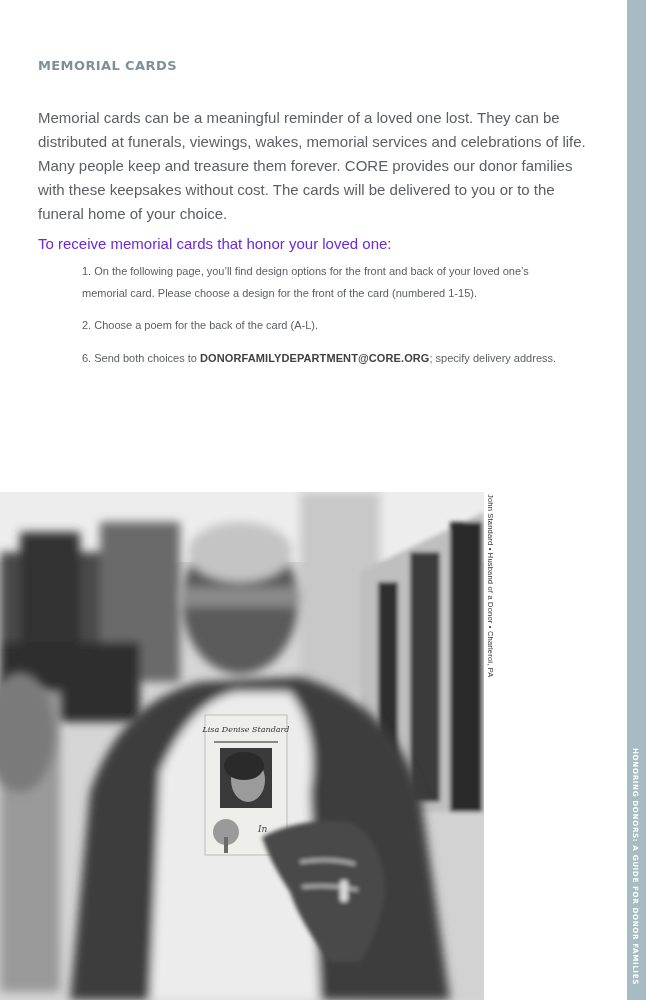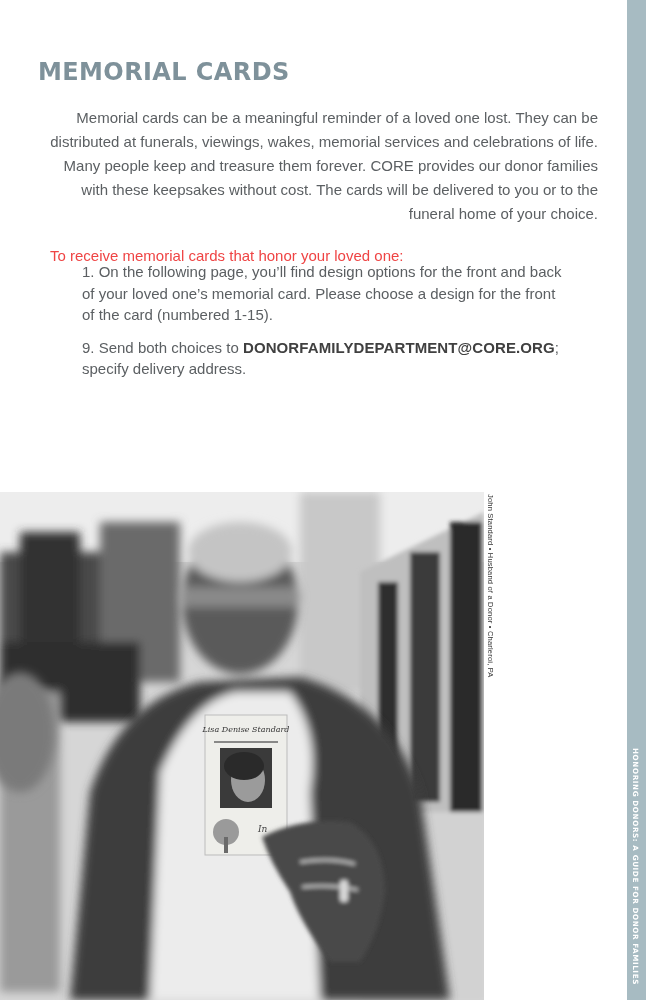--- a/index.html
+++ b/index.html
@@ -4,36 +4,36 @@
   <style>
     html, body { margin: 0; padding: 0; }
     body {
       width: 646px; height: 1000px; position: relative; overflow: hidden;
       background: #ffffff;
       font-family: "Liberation Sans", "DejaVu Sans", sans-serif;
       color: #555a5e;
     }
     .page-title {
       position: absolute; left: 38px; top: 58px;
-      font-size: 24px; font-weight: bold; letter-spacing: 0.4px;
+      font-size: 13px; font-weight: bold; letter-spacing: 0.4px;
       color: #7e919a; margin: 0;
       font-family: "DejaVu Sans", sans-serif;
     }
     .intro {
       position: absolute; left: 38px; top: 106px; width: 560px;
-      font-size: 15px; line-height: 24px; color: #5b5f62; margin: 0; text-align: right;
+      font-size: 15px; line-height: 24px; color: #5b5f62; margin: 0;
     }
     .lead {
       position: absolute; left: 38px; top: 232px; width: 560px;
-      font-size: 15px; line-height: 24px; color: #ef4444; margin: 12px;
+      font-size: 15px; line-height: 24px; color: #6d28d9; margin: 0;
     }
     .steps {
       position: absolute; left: 82px; top: 261px; width: 480px;
       margin: 0; padding: 0; list-style: none;
-      font-size: 15px; line-height: 21.5px; color: #5b5f62;
+      font-size: 11px; line-height: 21.5px; color: #5b5f62;
     }
     .steps li { margin-bottom: 11px; }
     .email { color: #404040; font-weight: bold; letter-spacing: 0.1px; text-decoration: none; }
     .photo {
       position: absolute; left: 0; top: 492px; width: 484px; height: 508px;
       overflow: hidden;
       background: linear-gradient(180deg, #e6e6e6 0%, #cfcfcf 25%, #8a8a8a 55%, #5a5a5a 100%);
     }
     .photo svg { display: block; }
     .caption {
@@ -58,21 +58,22 @@
 <body>
 
 <h1 class="page-title">MEMORIAL CARDS</h1>
 
 <p class="intro">Memorial cards can be a meaningful reminder of a loved one lost. They can be distributed at funerals, viewings, wakes, memorial services and celebrations of life. Many people keep and treasure them forever. CORE provides our donor families with these keepsakes without cost. The cards will be delivered to you or to the funeral home of your choice.</p>
 
 <p class="lead">To receive memorial cards that honor your loved one:</p>
 
 <ol class="steps">
   <li>1. On the following page, you’ll find design options for the front and back of your loved one’s memorial card. Please choose a design for the front of the card (numbered 1-15).</li>
-  <li><span>9. Send both choices to </span><a class="email">DONORFAMILYDEPARTMENT@CORE.ORG</a><span>; specify delivery address.</span></li>
+  <li>2. Choose a poem for the back of the card (A-L).</li>
+  <li><span>6. Send both choices to </span><a class="email">DONORFAMILYDEPARTMENT@CORE.ORG</a><span>; specify delivery address.</span></li>
 </ol>
 
 <div class="photo">
   <svg width="484" height="508" viewBox="0 0 484 508" xmlns="http://www.w3.org/2000/svg">
     <defs>
       <filter id="blur" x="-10%" y="-10%" width="120%" height="120%">
           <feGaussianBlur stdDeviation="5"></feGaussianBlur>
         </filter>
       <filter id="blur2">
           <feGaussianBlur stdDeviation="2"></feGaussianBlur>

